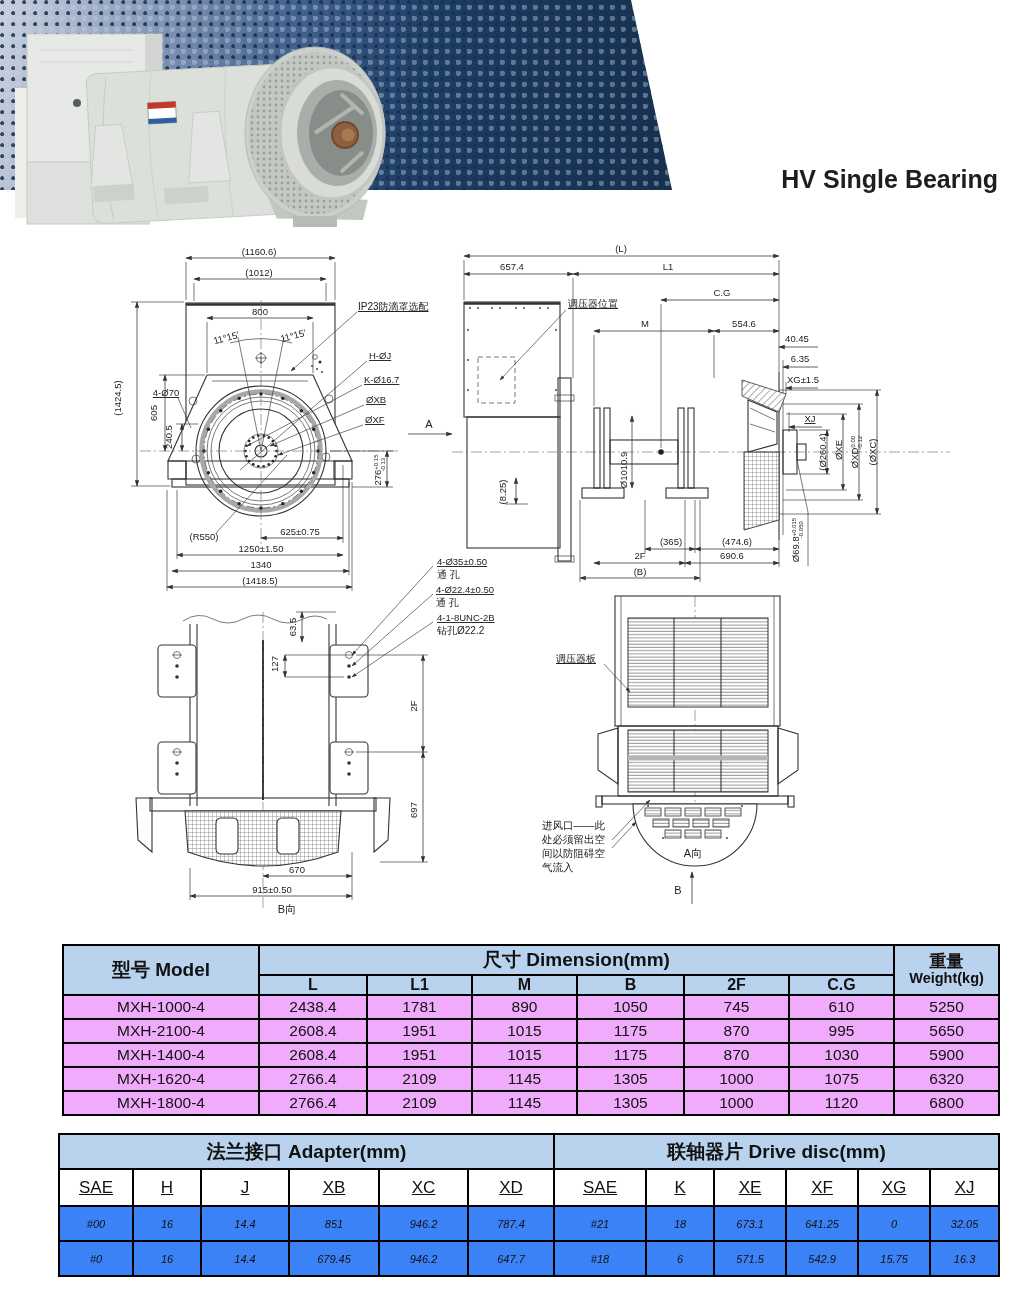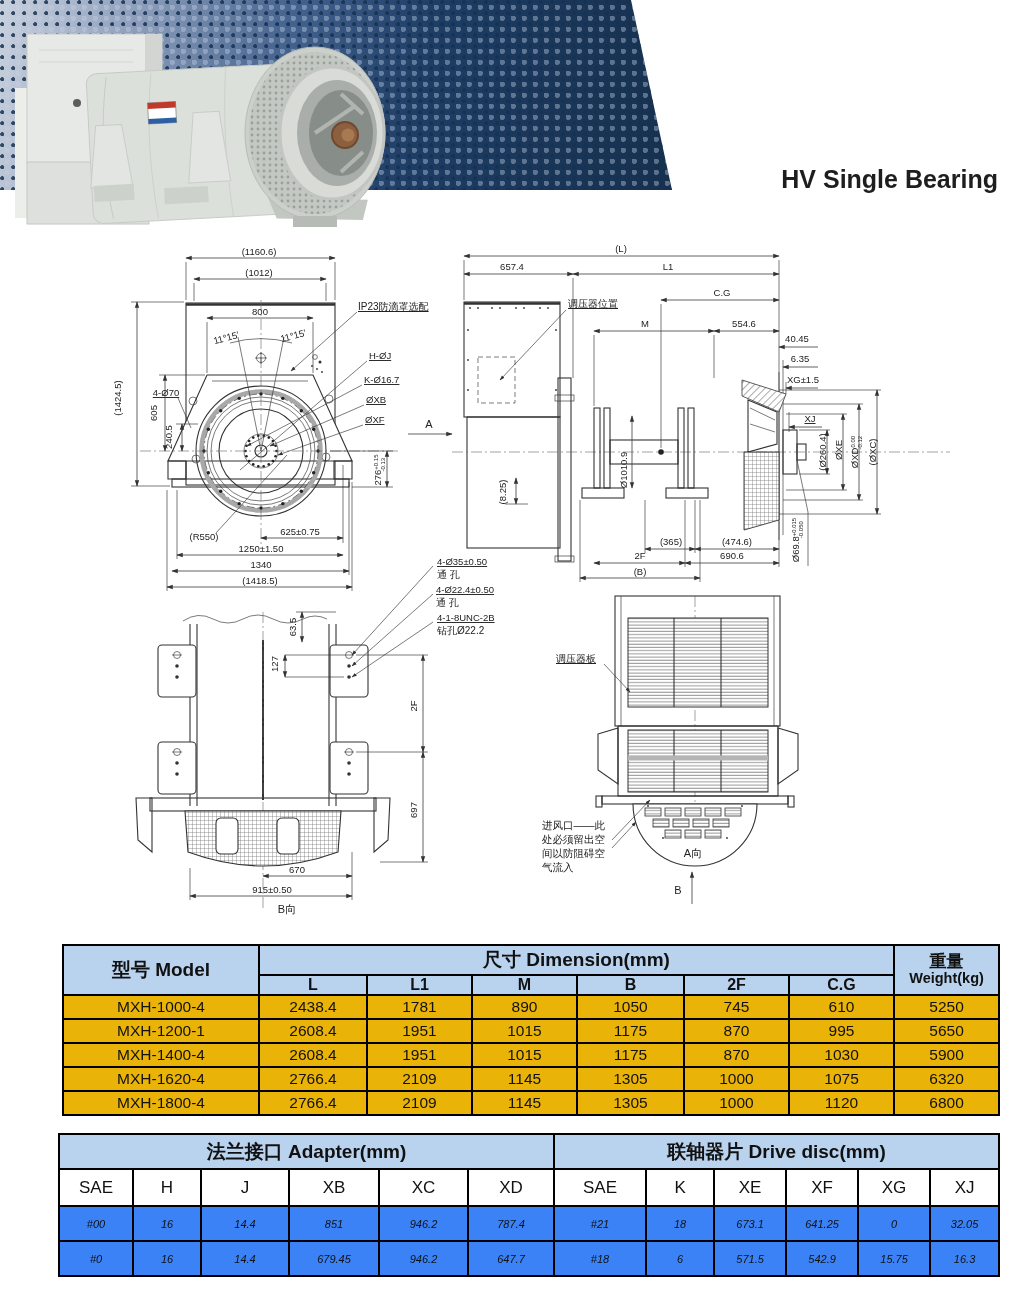--- a/index.html
+++ b/index.html
@@ -29,25 +29,25 @@
   .gring{stroke:#a8a8a8;fill:none}
   .wf{fill:#fff;stroke:#333;stroke-width:1.1}
   
   table{border-collapse:collapse;table-layout:fixed;position:absolute;}
   th,td{border:2px solid #000;text-align:center;vertical-align:middle;padding:0;
         overflow:hidden;white-space:nowrap;font-family:"Liberation Sans",sans-serif;color:#111;}
   #t1{left:62px;top:944px;width:936px;}
   #t2{left:58px;top:1133px;width:940px;}
   #t1 th.h1{background:#b9d2ee;font-size:19px;font-weight:bold;height:28px;margin-top:16px;}
   #t1 th.sub{background:#b9d2ee;font-size:16px;font-weight:bold;height:18px;}
-  #t1 td{background:#eab308;font-size:15.5px;height:22px;}
+  #t1 td{background:#f0abfc;font-size:15.5px;height:22px;}
   #t1 .wt1{font-size:17px;line-height:1.05;display:block;}
   #t1 .wt2{font-size:14.5px;line-height:1.05;display:block;}
   #t2 th.h1{background:#b9d2ee;font-size:19px;font-weight:bold;height:33px;}
-  #t2 th.sub{background:#ffffff;font-size:17px;font-weight:normal;height:35px;}
+  #t2 th.sub{background:#ffffff;font-size:17px;font-weight:normal;height:35px;text-decoration:underline;}
   #t2 td{background:#3b82f6;font-size:11px;height:33px;font-style:italic;}
 </style>
 </head>
 <body>
 
 <div class="page">
 
   <div class="banner"></div>
 
   <svg class="photo" width="410" height="222" viewBox="0 0 410 222">
@@ -531,21 +531,21 @@
           <td>MXH-1000-4</td>
           <td>2438.4</td>
           <td>1781</td>
           <td>890</td>
           <td>1050</td>
           <td>745</td>
           <td>610</td>
           <td>5250</td>
         </tr>
         <tr>
-          <td>MXH-1200-1</td>
+          <td>MXH-2100-4</td>
           <td>2608.4</td>
           <td>1951</td>
           <td>1015</td>
           <td>1175</td>
           <td>870</td>
           <td>995</td>
           <td>5650</td>
         </tr>
         <tr>
           <td>MXH-1400-4</td>

